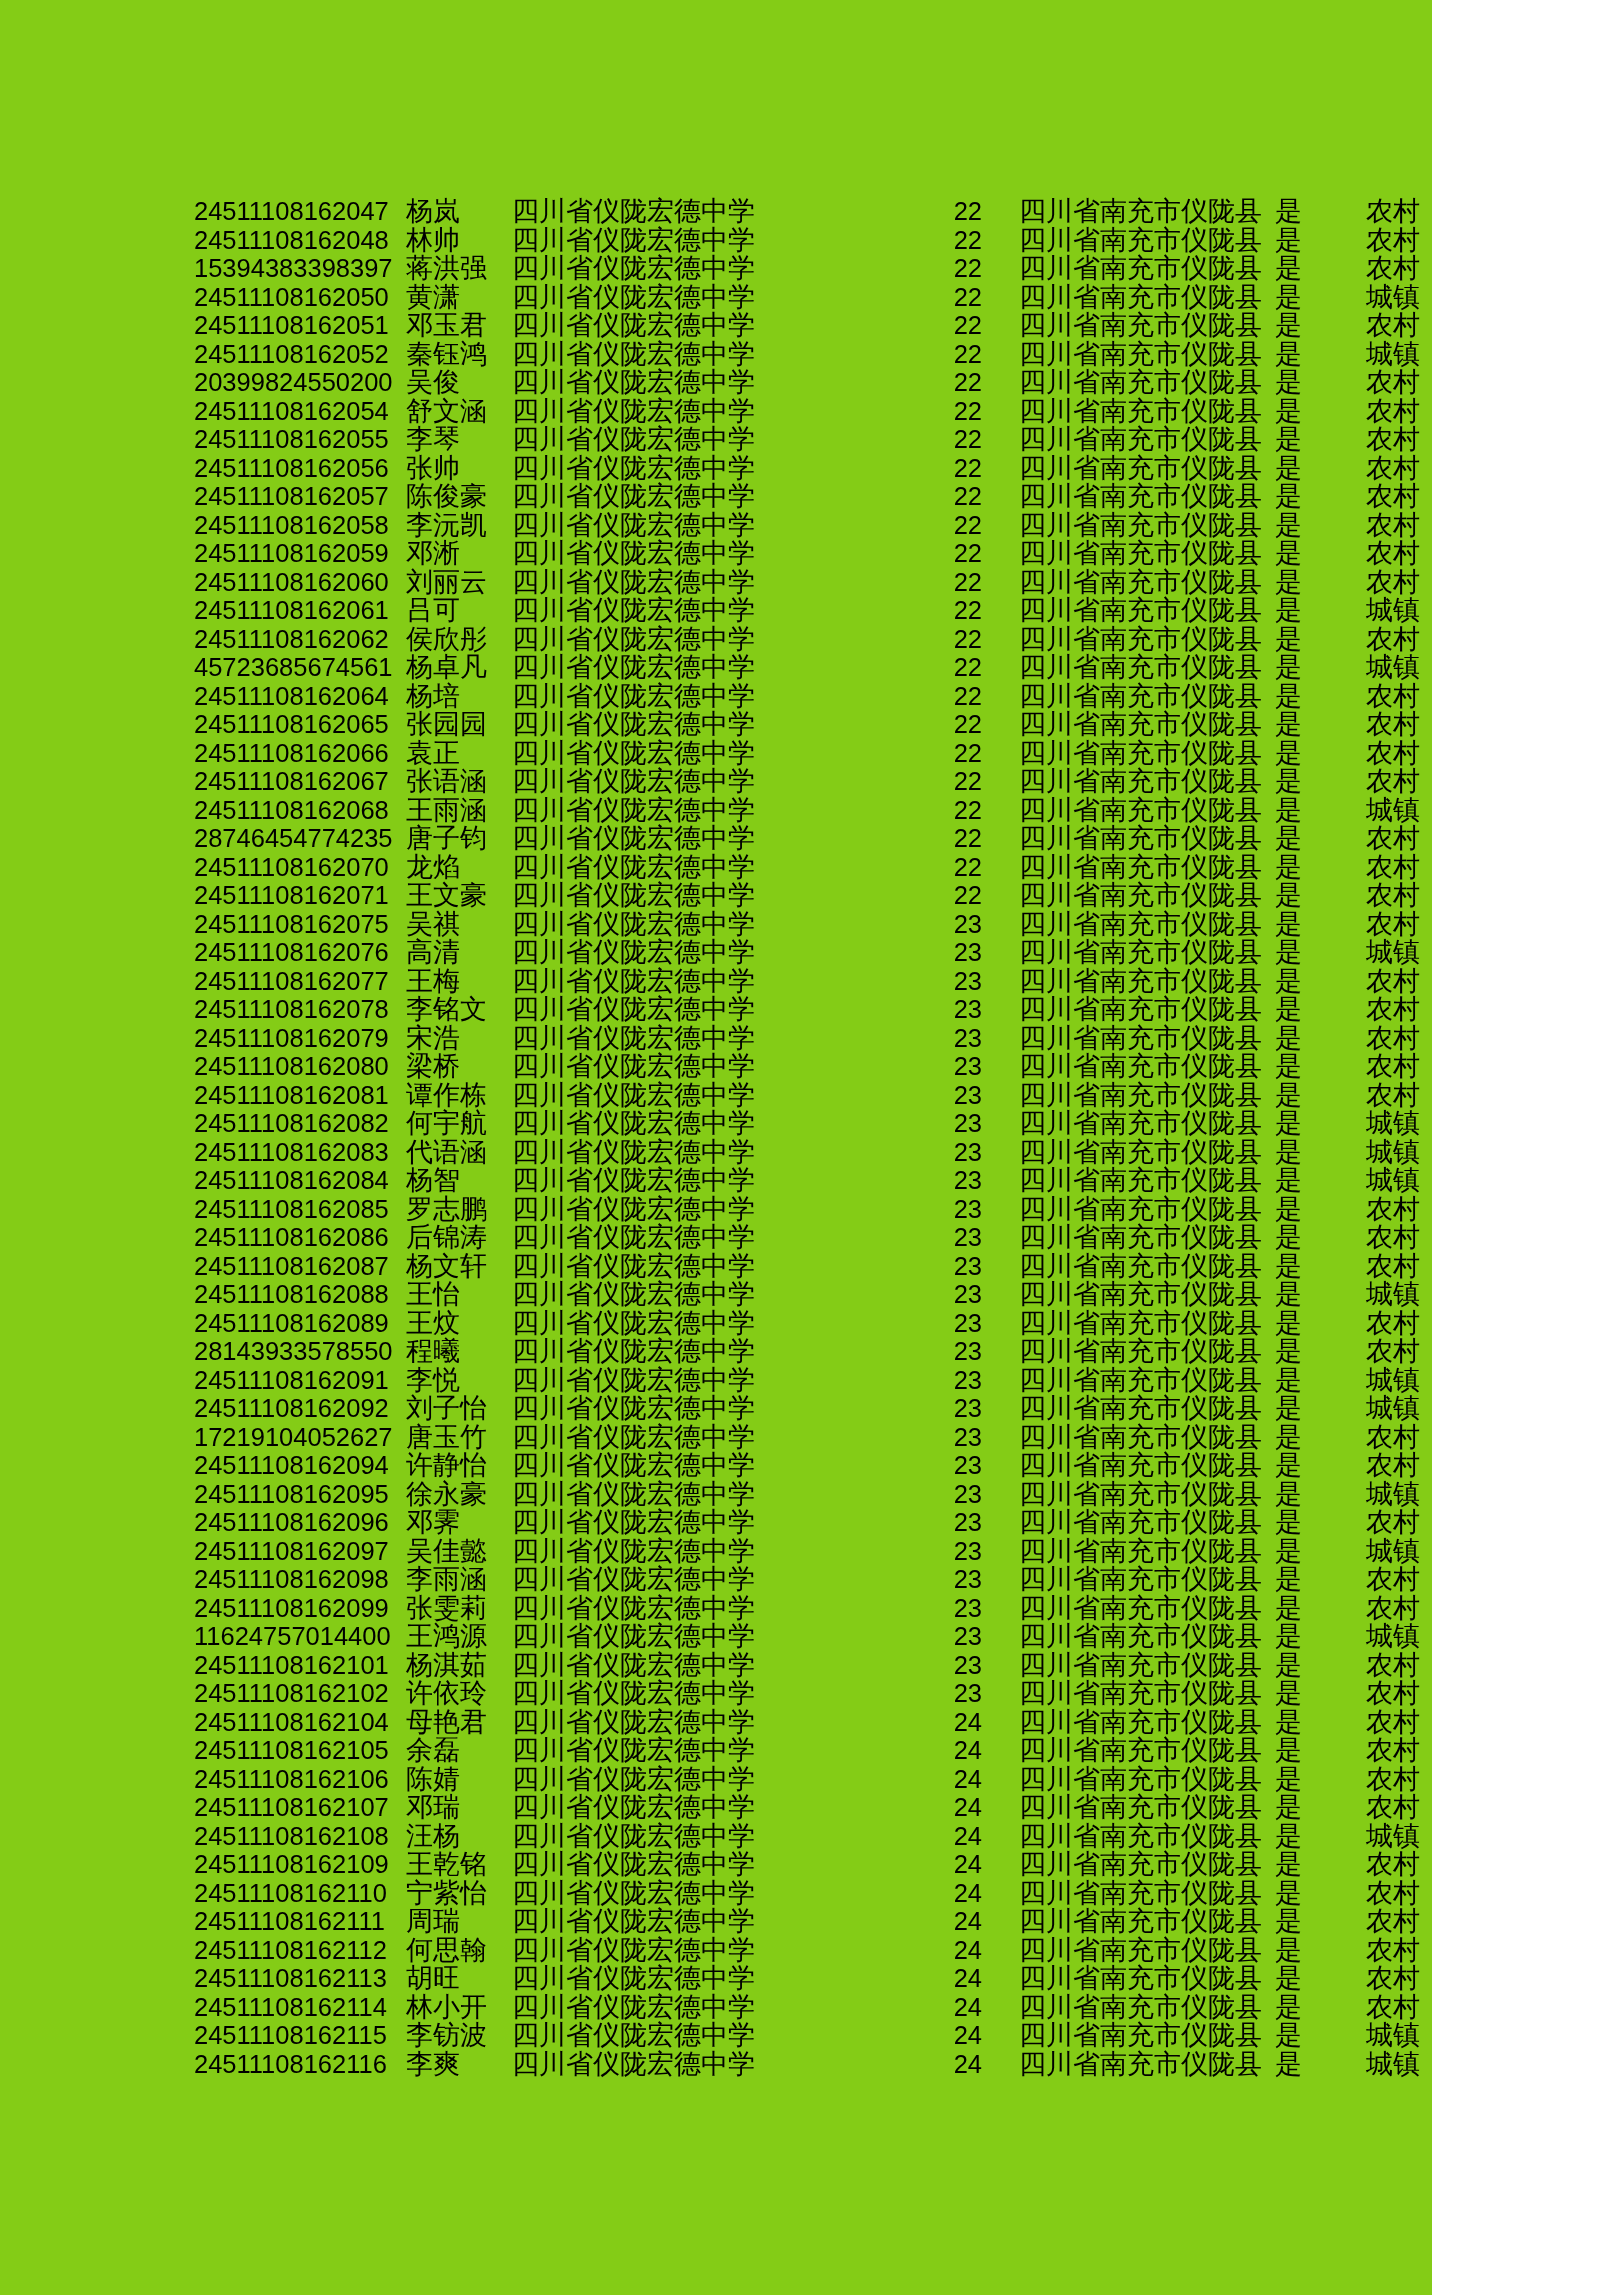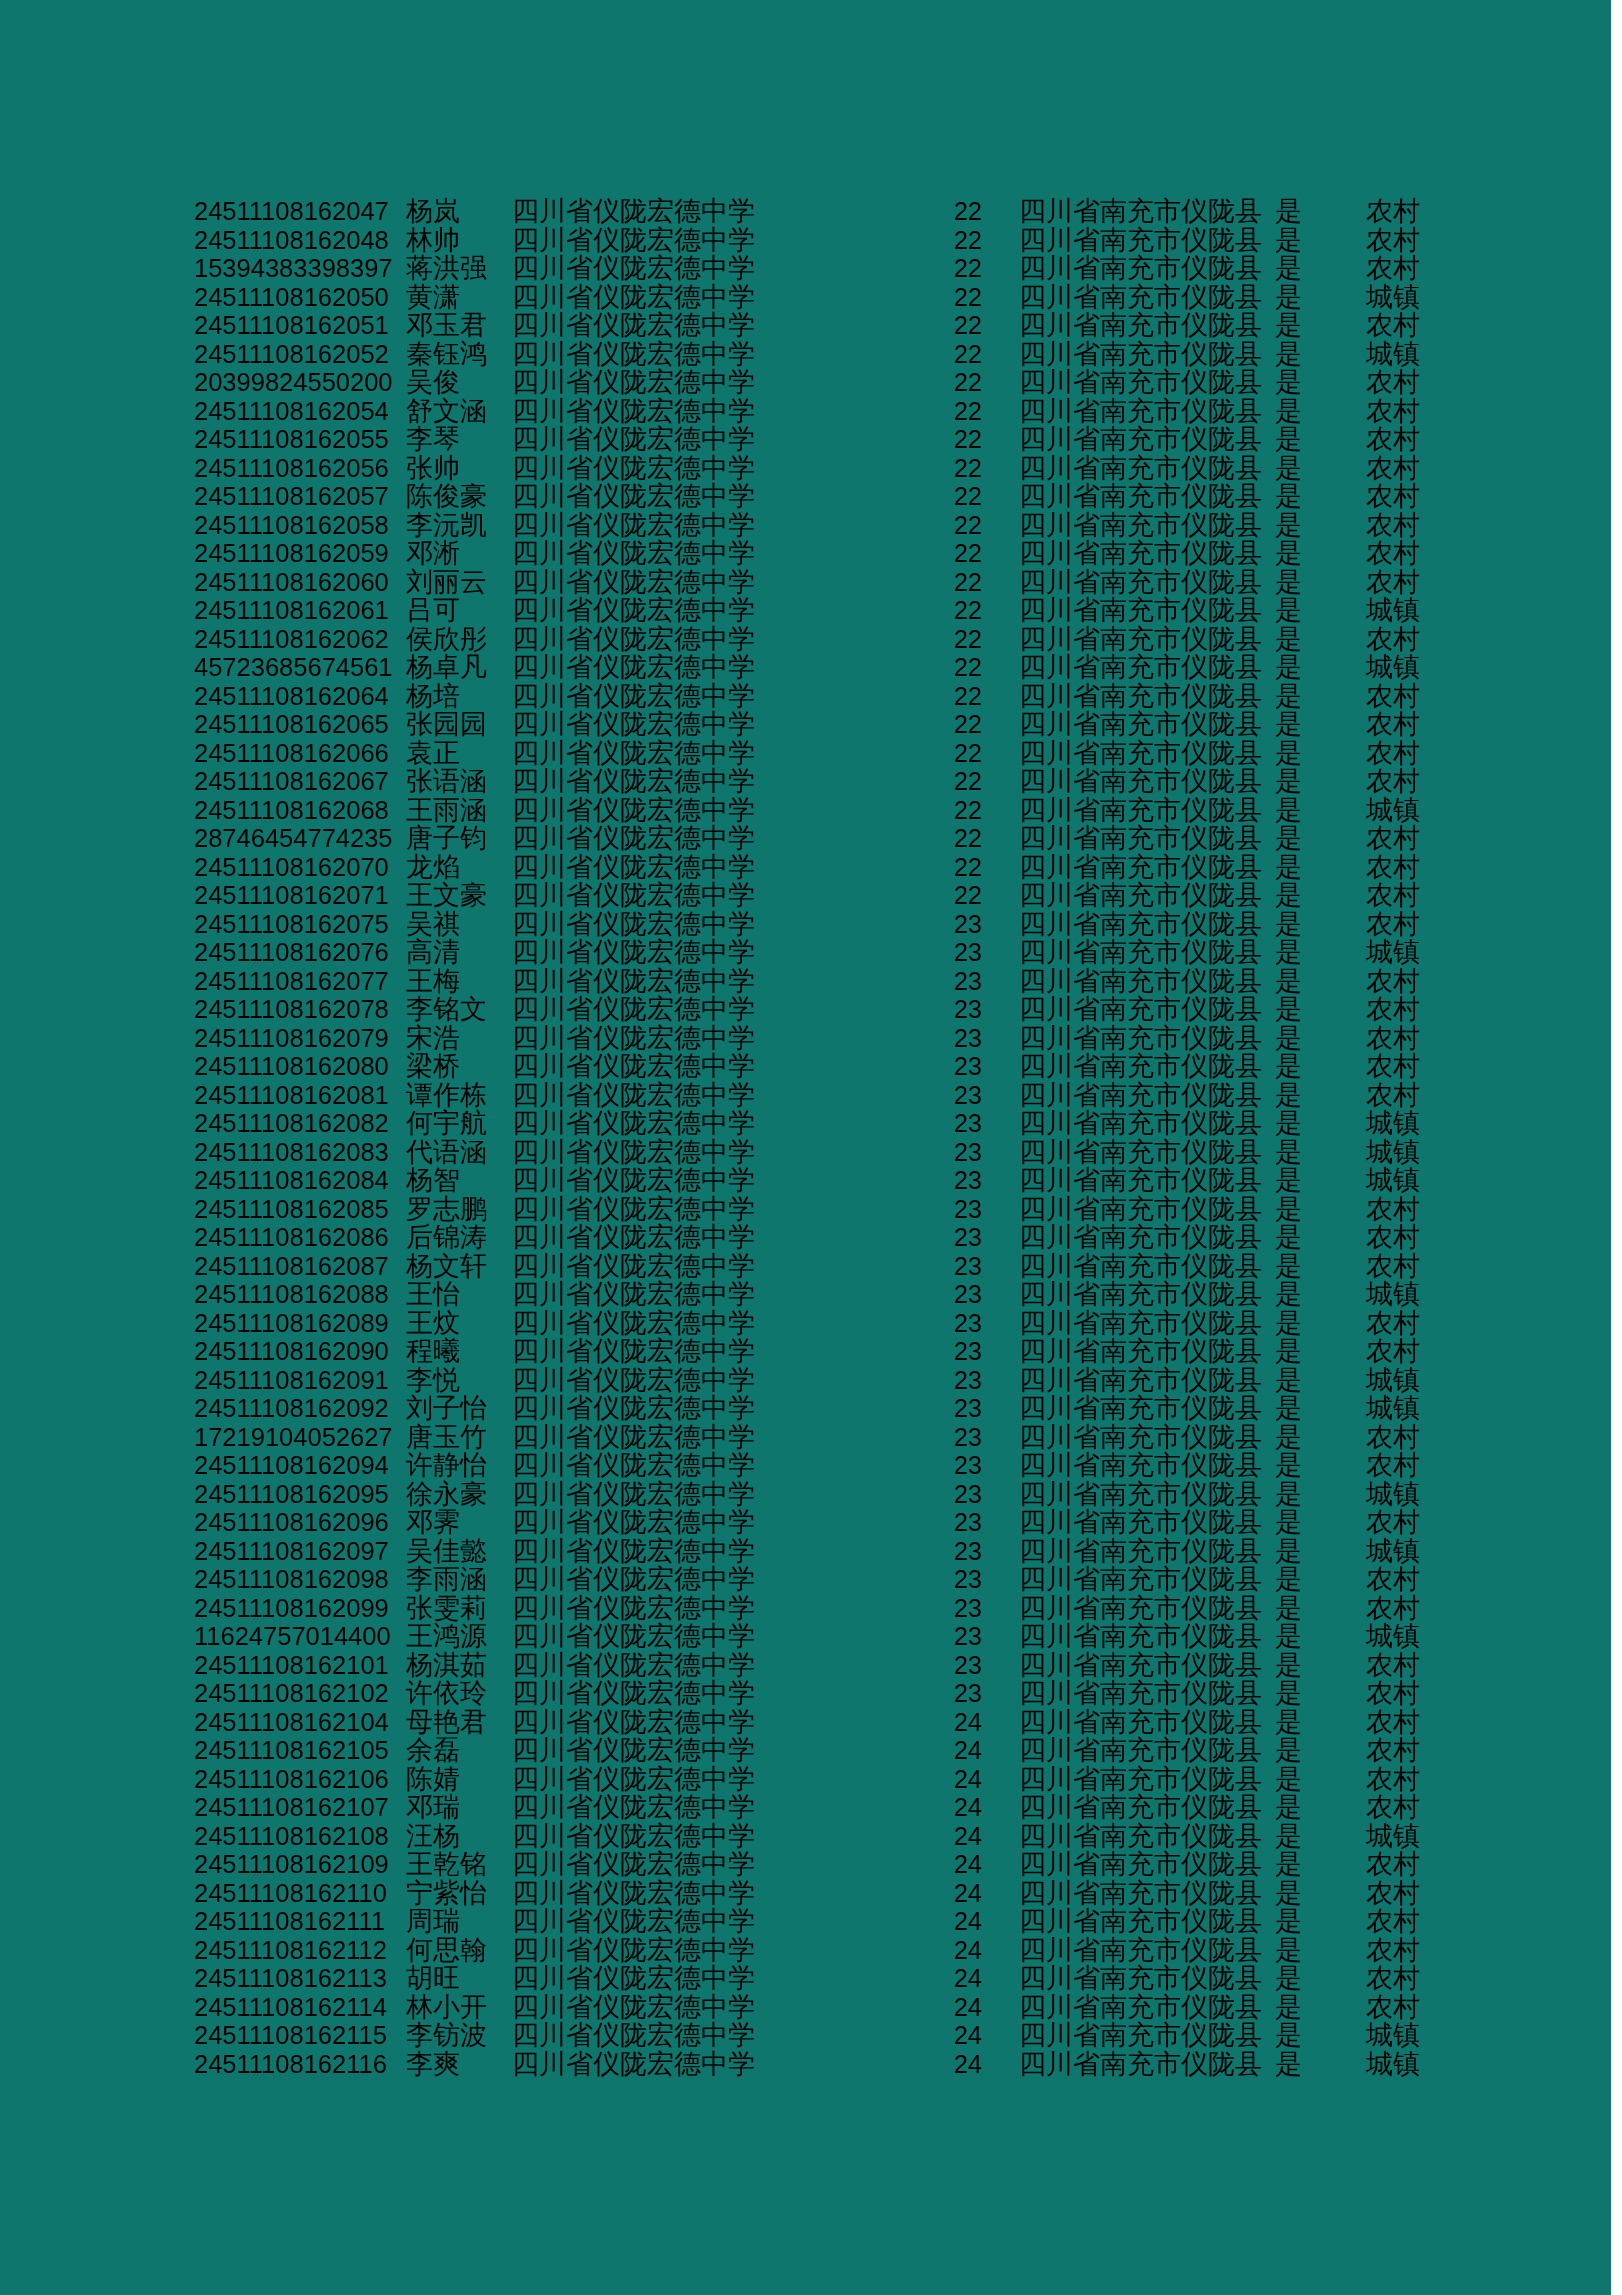--- a/index.html
+++ b/index.html
@@ -2,23 +2,23 @@
 <html style="font-size:10.5px"><head>
 <meta charset="utf-8">
 <style>
   html, body {
     margin: 0;
     padding: 0;
     background: #ffffff;
   }
   #page {
     position: relative;
-    width: 1611px;
+    width: 1432px;
     height: 2295px;
-    background: #0f766e;
+    background: #84cc16;
     overflow: hidden;
     font-family: "Liberation Serif", serif;
     color: #000000;
   }
   #rows {
     position: absolute;
     left: 0;
     top: 197px;
     width: 1623px;
   }
@@ -449,21 +449,21 @@
     <span class="cell num c-id">24511108162089</span>
     <span class="cell cjk c-name">王炆</span>
     <span class="cell cjk c-school">四川省仪陇宏德中学</span>
     <span class="cell num c-count">23</span>
     <span class="cell cjk c-region">四川省南充市仪陇县</span>
     <span class="cell cjk c-confirm">是</span>
     <span class="cell cjk c-type">农村</span>
   </div>
 
   <div class="row">
-    <span class="cell num c-id">24511108162090</span>
+    <span class="cell num c-id">28143933578550</span>
     <span class="cell cjk c-name">程曦</span>
     <span class="cell cjk c-school">四川省仪陇宏德中学</span>
     <span class="cell num c-count">23</span>
     <span class="cell cjk c-region">四川省南充市仪陇县</span>
     <span class="cell cjk c-confirm">是</span>
     <span class="cell cjk c-type">农村</span>
   </div>
 
   <div class="row">
     <span class="cell num c-id">24511108162091</span>

